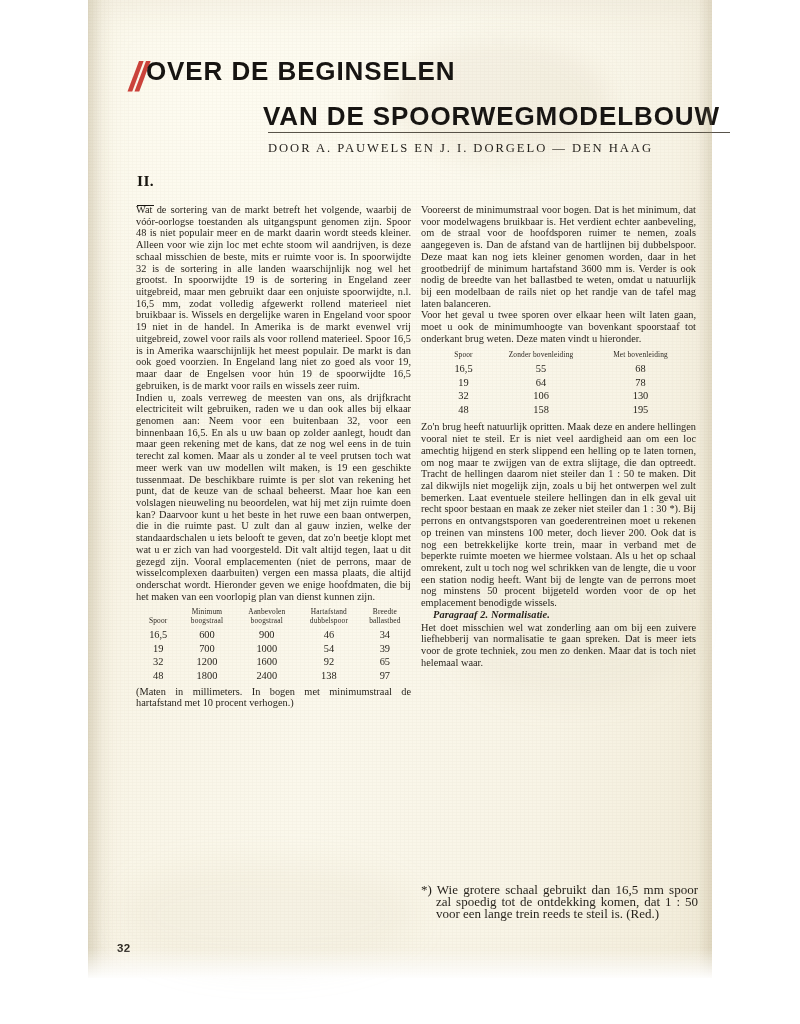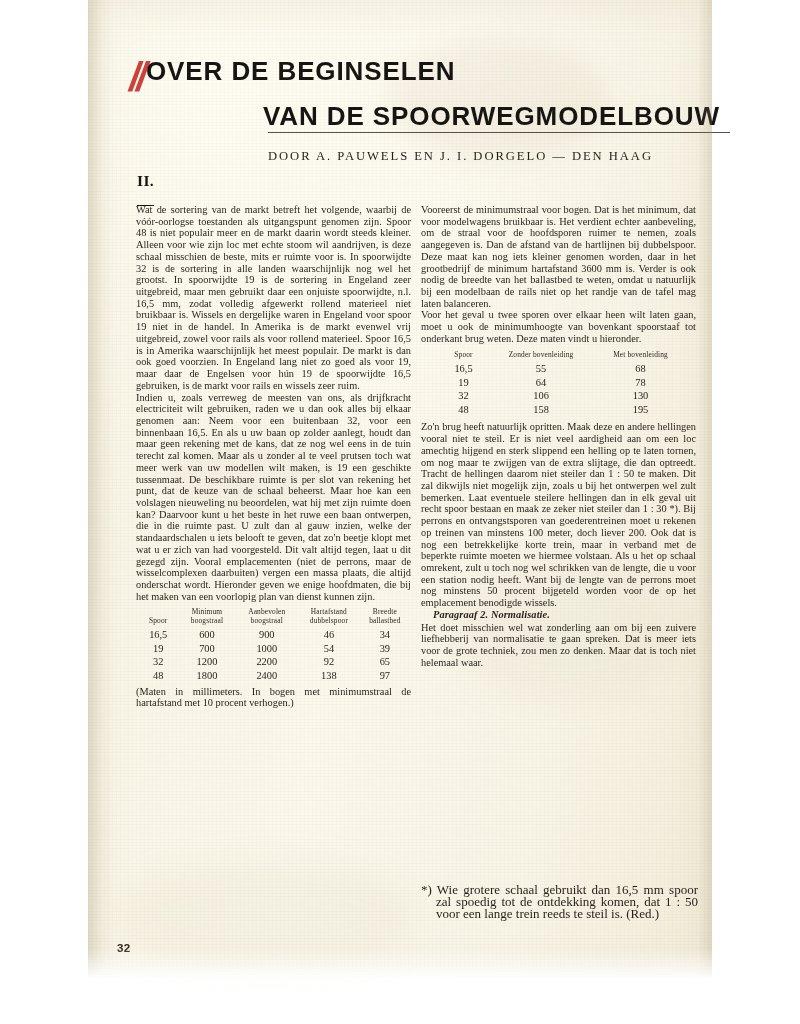--- a/index.html
+++ b/index.html
@@ -103,21 +103,21 @@
     left: 160px;
     top: 84px;
     width: 462px;
     height: 1.4px;
     background: #3b352c;
     opacity: 0.85;
   }
   #byline {
     position: absolute;
     left: 160px;
-    top: 101px;
+    top: 93px;
     font-family: "Liberation Serif", serif;
     font-size: 12.6px;
     letter-spacing: 1.95px;
     color: #201d19;
     white-space: nowrap;
   }
 
   
   #section-number {
     position: absolute;
@@ -308,21 +308,21 @@
           <tr>
             <td class="c0">19</td>
             <td>700</td>
             <td>1000</td>
             <td>54</td>
             <td>39</td>
           </tr>
           <tr>
             <td class="c0">32</td>
             <td>1200</td>
-            <td>2200</td>
+            <td>1600</td>
             <td>92</td>
             <td>65</td>
           </tr>
           <tr>
             <td class="c0">48</td>
             <td>1800</td>
             <td>2400</td>
             <td>138</td>
             <td>97</td>
           </tr>

